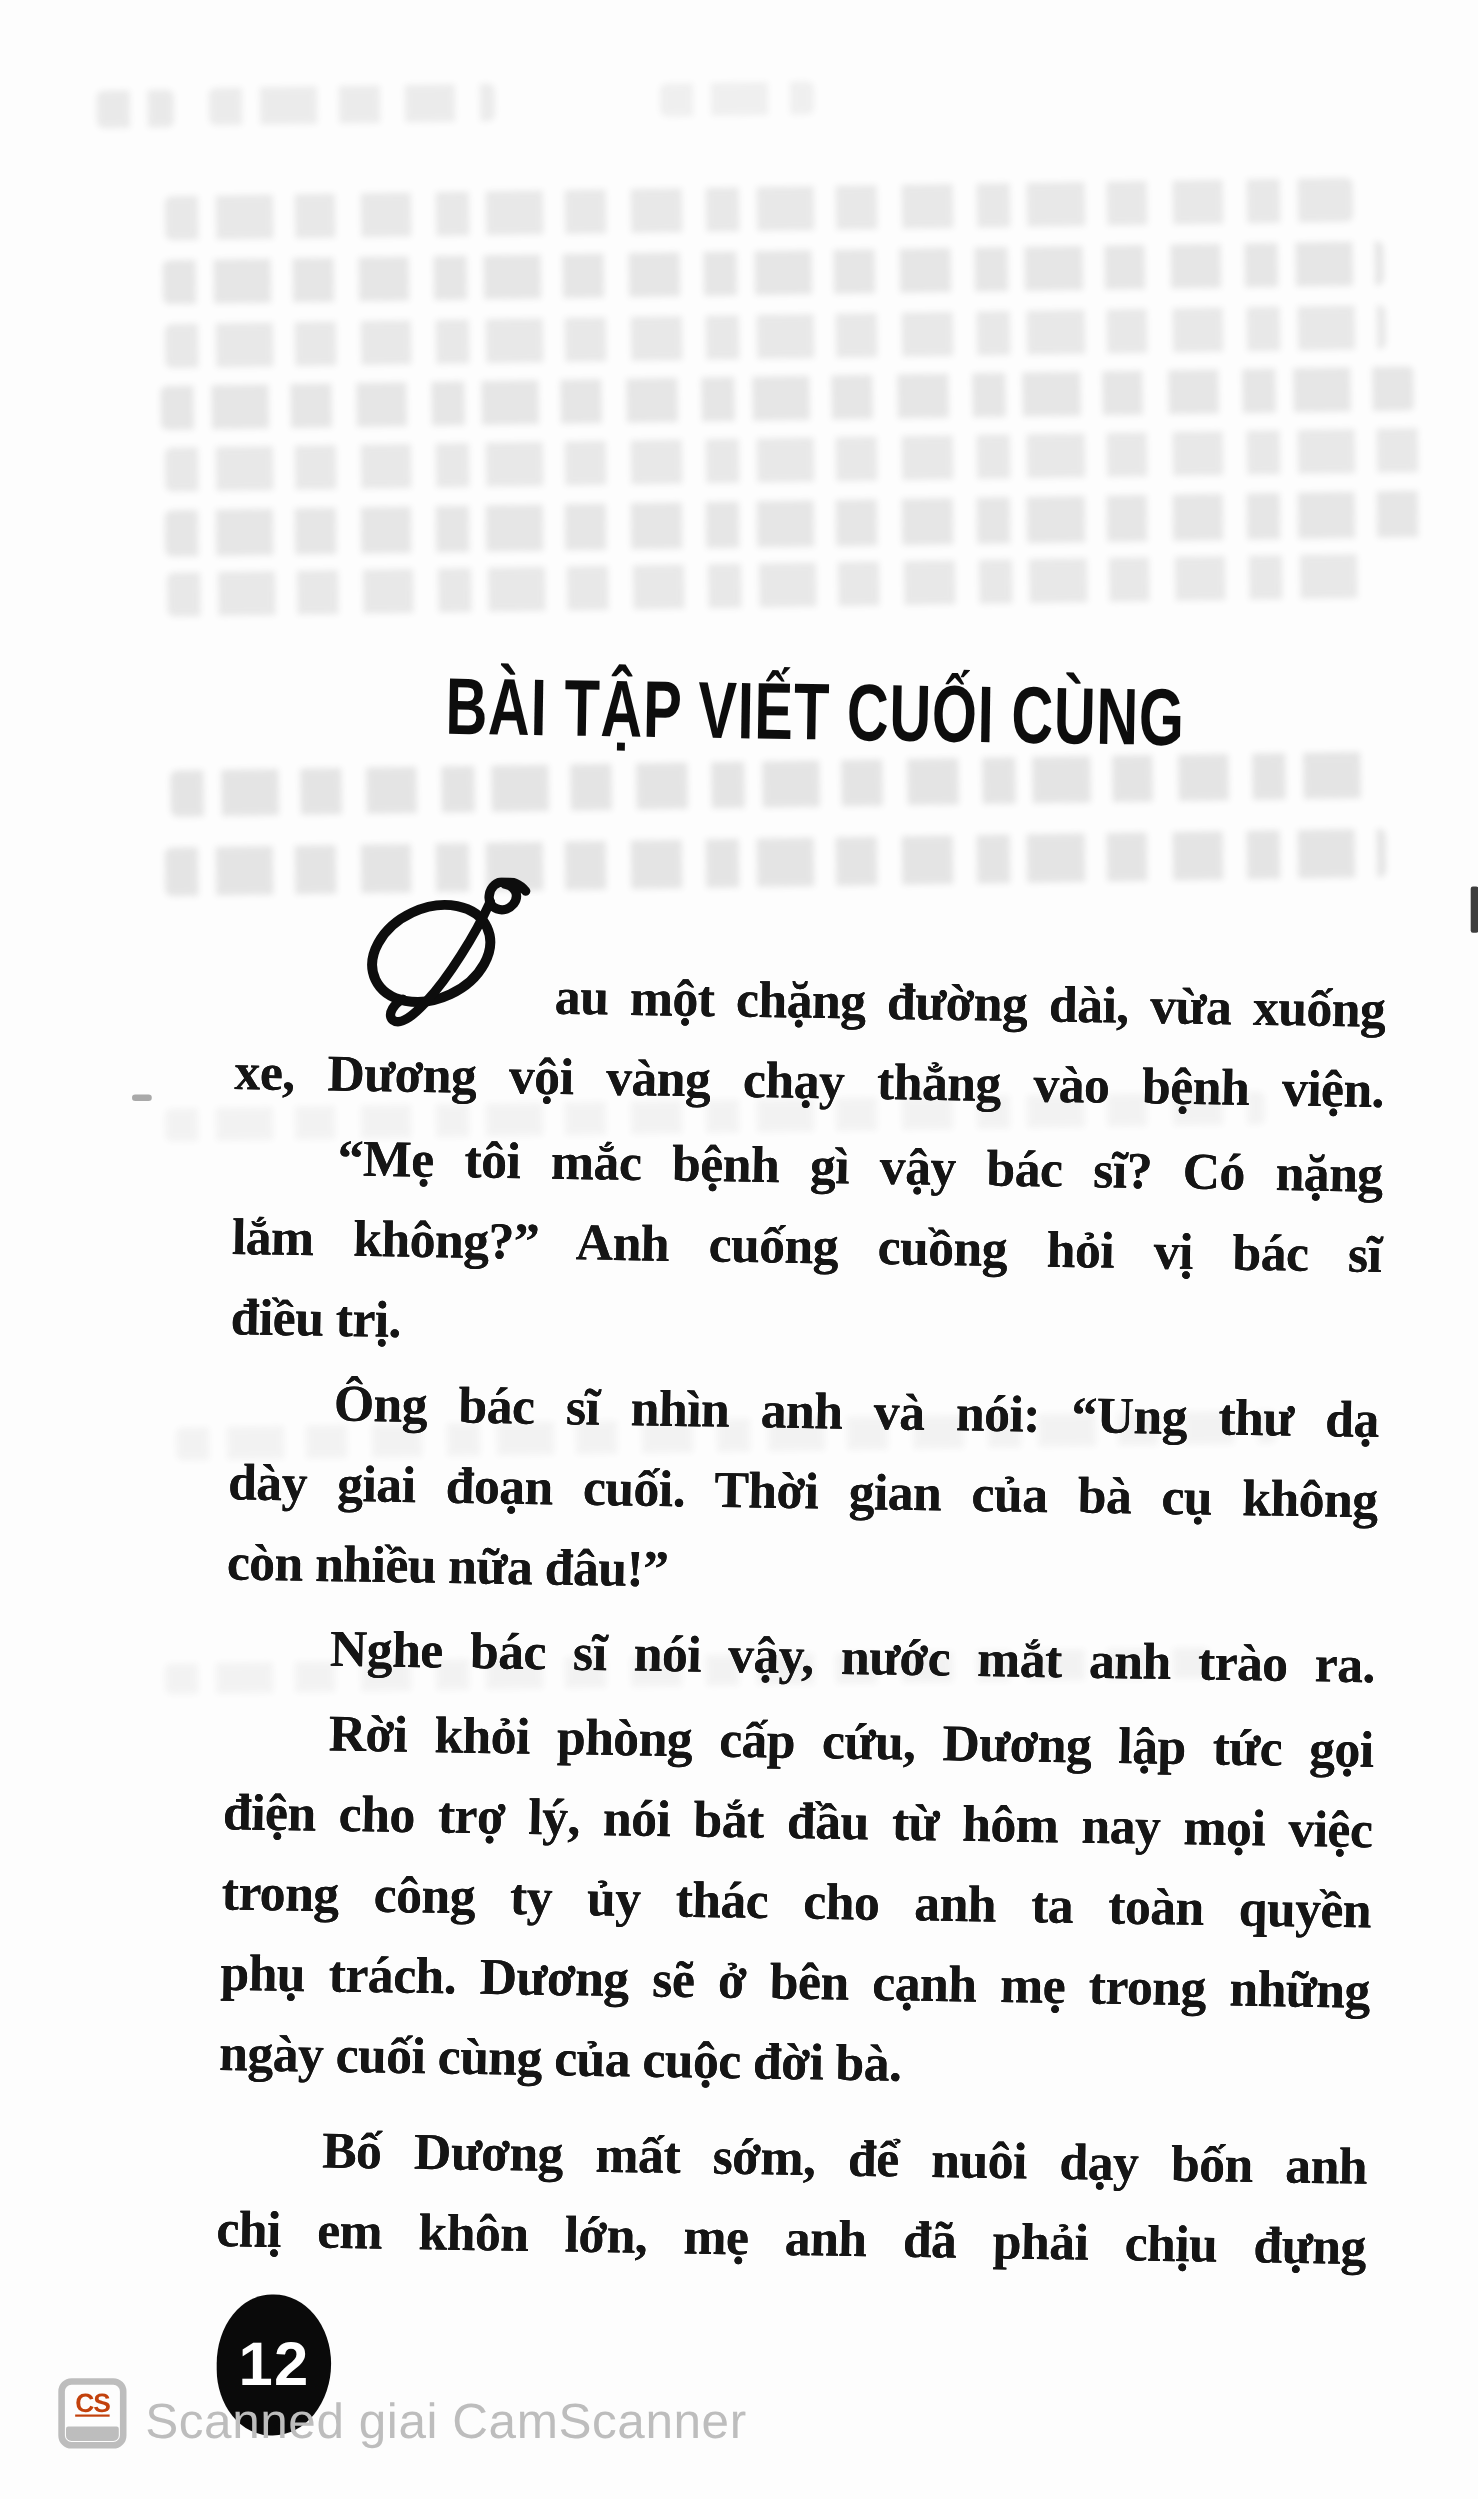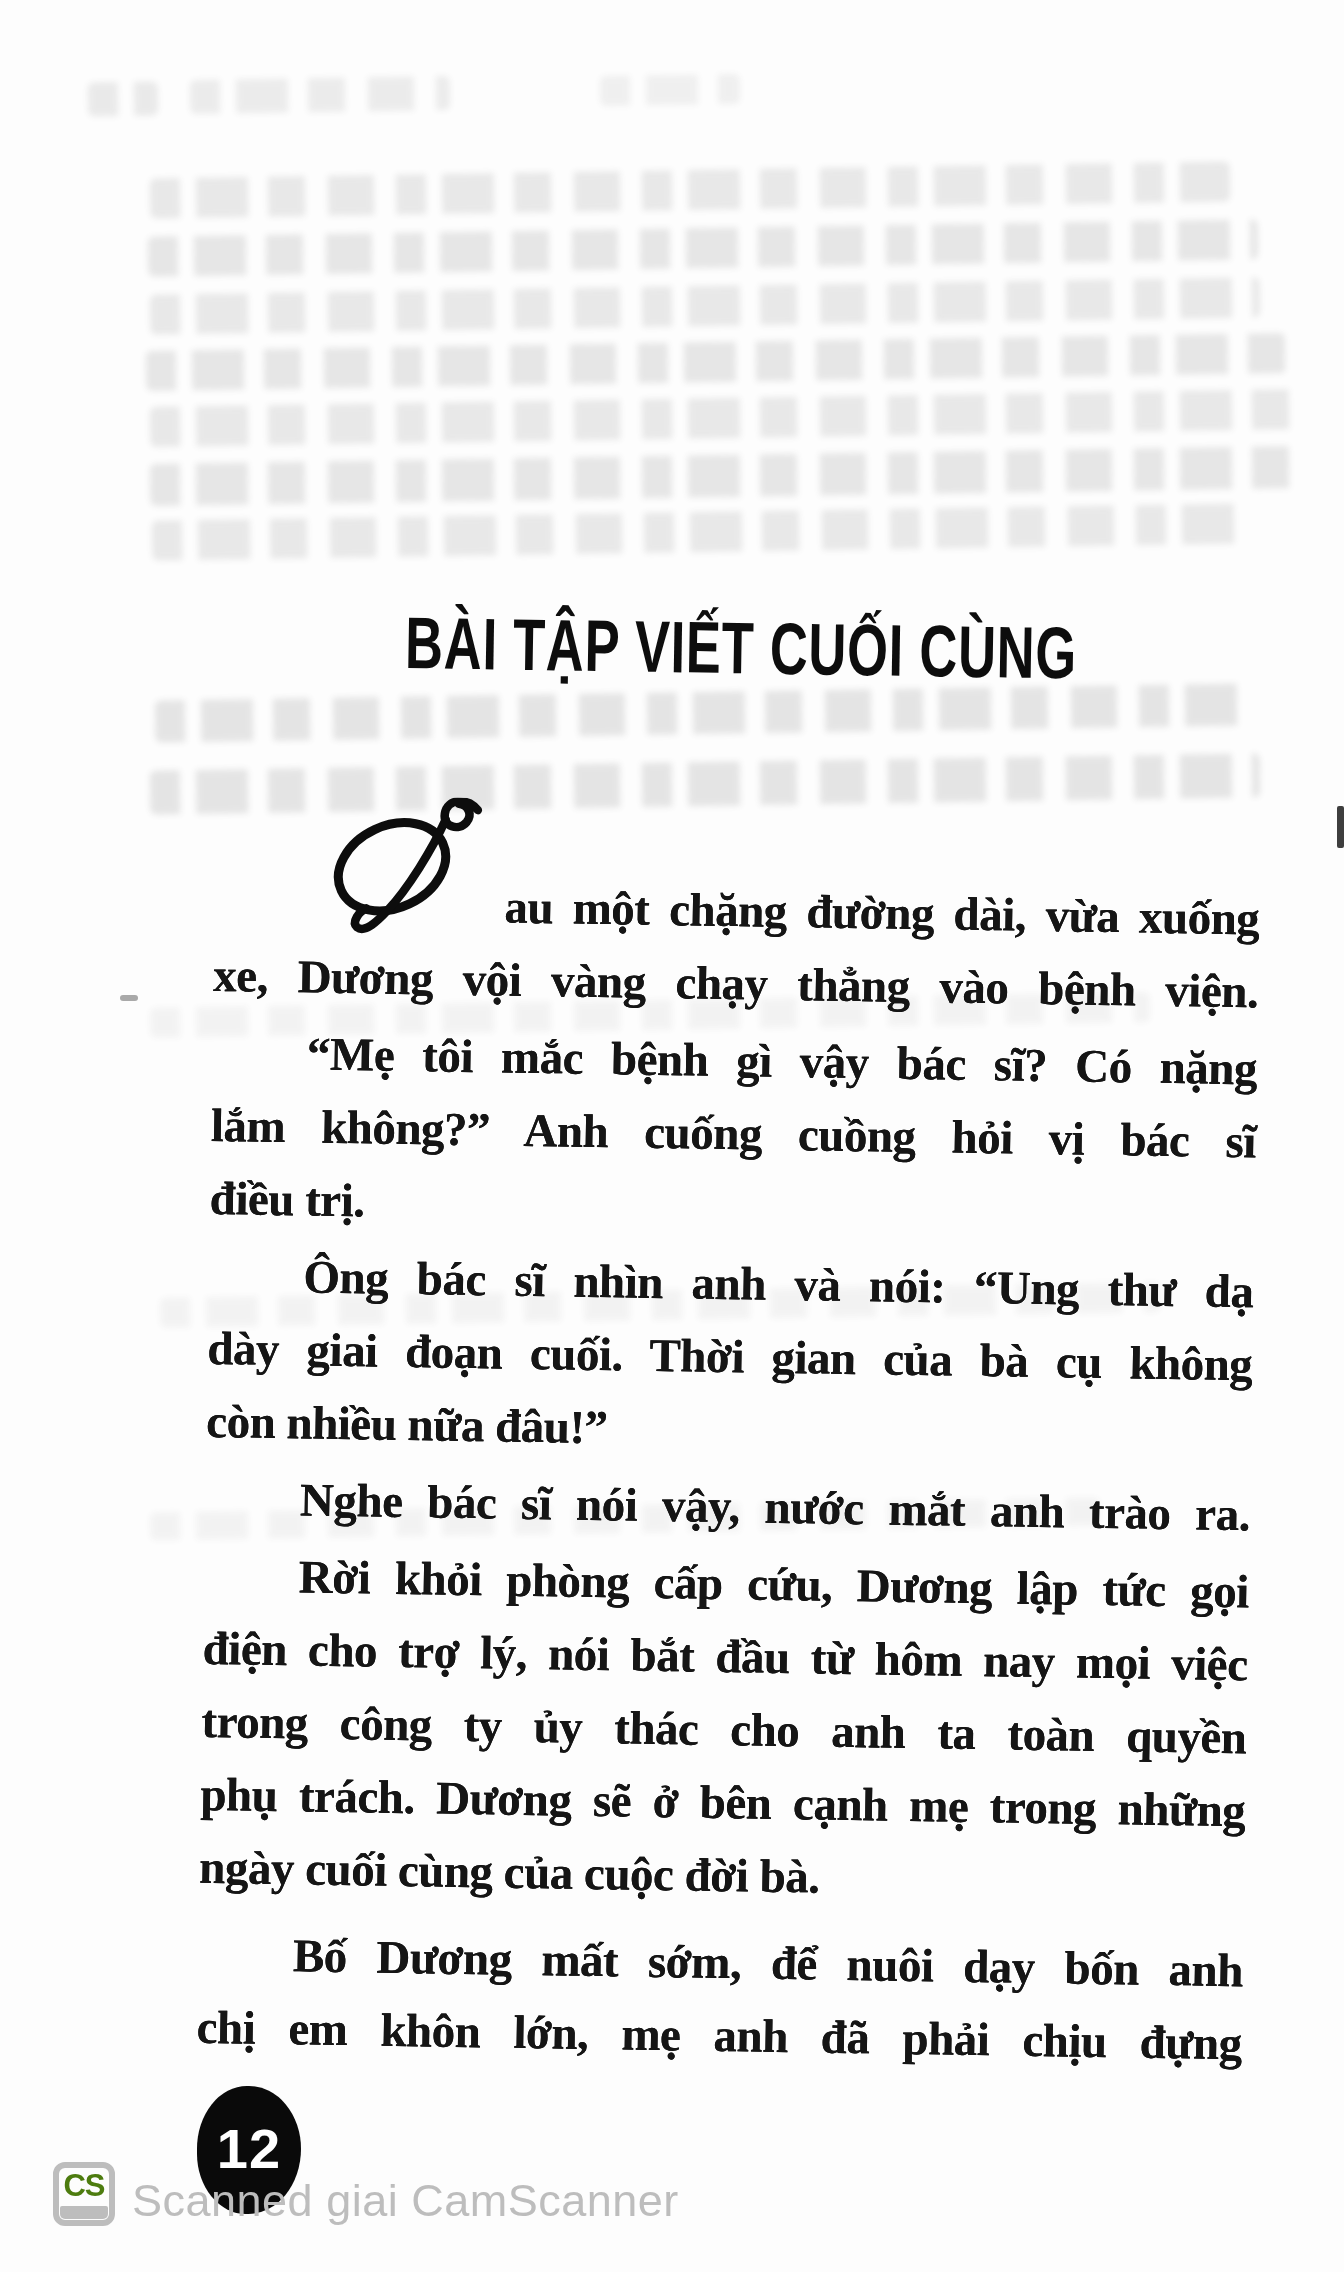--- a/index.html
+++ b/index.html
@@ -78,22 +78,22 @@
     display:flex;align-items:center;
   }
   .cs-icon{
     width:62px;height:64px;box-sizing:border-box;
     border:6px solid #bdbdbd;border-radius:12px;
     position:relative;
     display:flex;align-items:flex-start;justify-content:center;
   }
   .cs-txt{
     font-family:"Liberation Sans","DejaVu Sans",sans-serif;
-    font-weight:bold;font-size:31px;line-height:36px;
-    color:#4d7c0f;letter-spacing:-1px;
+    font-weight:bold;font-size:24px;line-height:36px;
+    color:#c2410c;letter-spacing:-1px;text-decoration:underline;
   }
   .cs-bar{
     position:absolute;left:1px;right:1px;bottom:1px;height:13px;
     background:#bdbdbd;border-radius:2px 2px 5px 5px;
   }
   .wm-text{
     margin-left:17px;
     font-family:"Liberation Sans","DejaVu Sans",sans-serif;
     font-size:45px;color:#bdbdbd;letter-spacing:0.5px;
     transform:translateY(7px);

